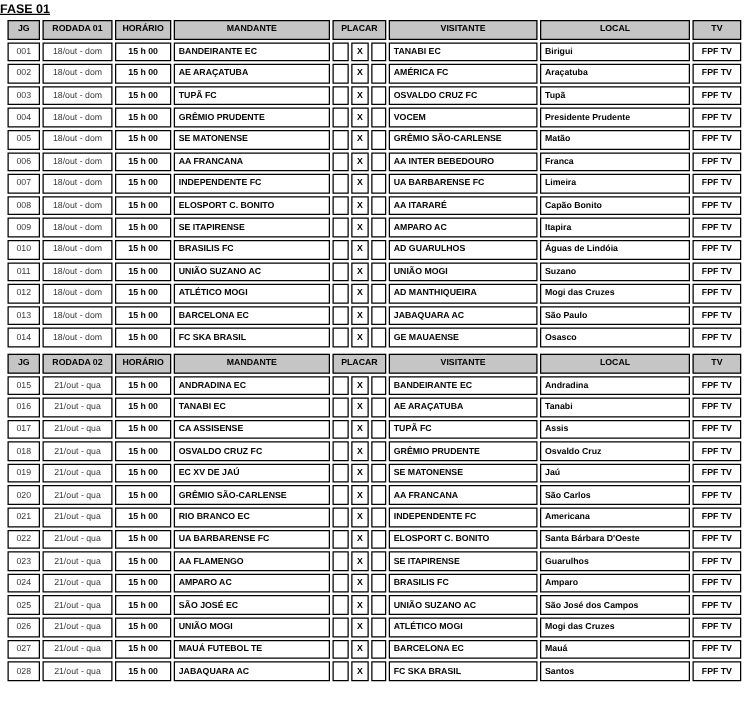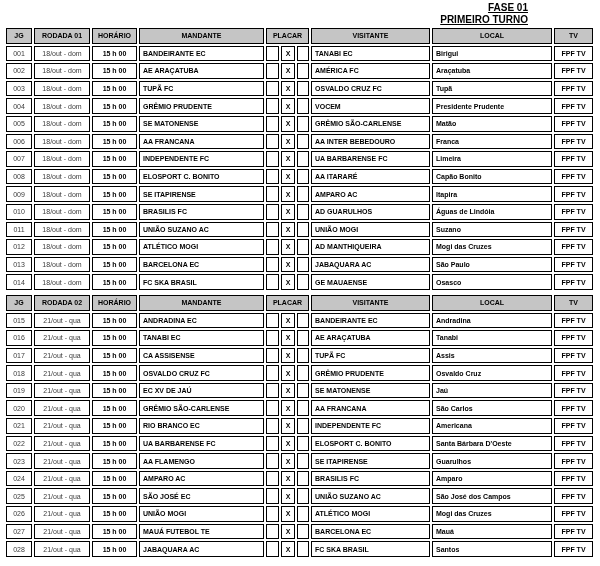--- a/index.html
+++ b/index.html
@@ -6,21 +6,21 @@
   html, body {
     width: 600px; height: 566px;
     background: #ffffff;
     font-family: "Liberation Sans", sans-serif;
     color: #000;
     overflow: hidden;
   }
   .doc-title {
     width: 528px;
     padding-top: 2px;
-    text-align: right;
+    text-align: left;
     font-weight: bold;
     font-size: 10px;
     line-height: 12px;
   }
   .doc-title .tline { text-decoration: underline; }
 
   table.fixture {
     border-collapse: separate;
     border-spacing: 2px;
     table-layout: fixed;
@@ -47,21 +47,20 @@
   }
   td.c { text-align: center; padding: 0 1px; }
   td.l { text-align: left; }
   td.reg { font-weight: normal; color: #3a3a3a; }
 </style>
 </head>
 <body>
 
 <div class="doc-title">
   <div class="tline">FASE 01</div>
-  <div class="tline">PRIMEIRO TURNO</div>
 </div>
 
 <table class="fixture">
   <colgroup>
     <col style="width:26px">
       <col style="width:56px">
       <col style="width:45px">
       <col style="width:125px">
     <col style="width:13px">
       <col style="width:14px">

